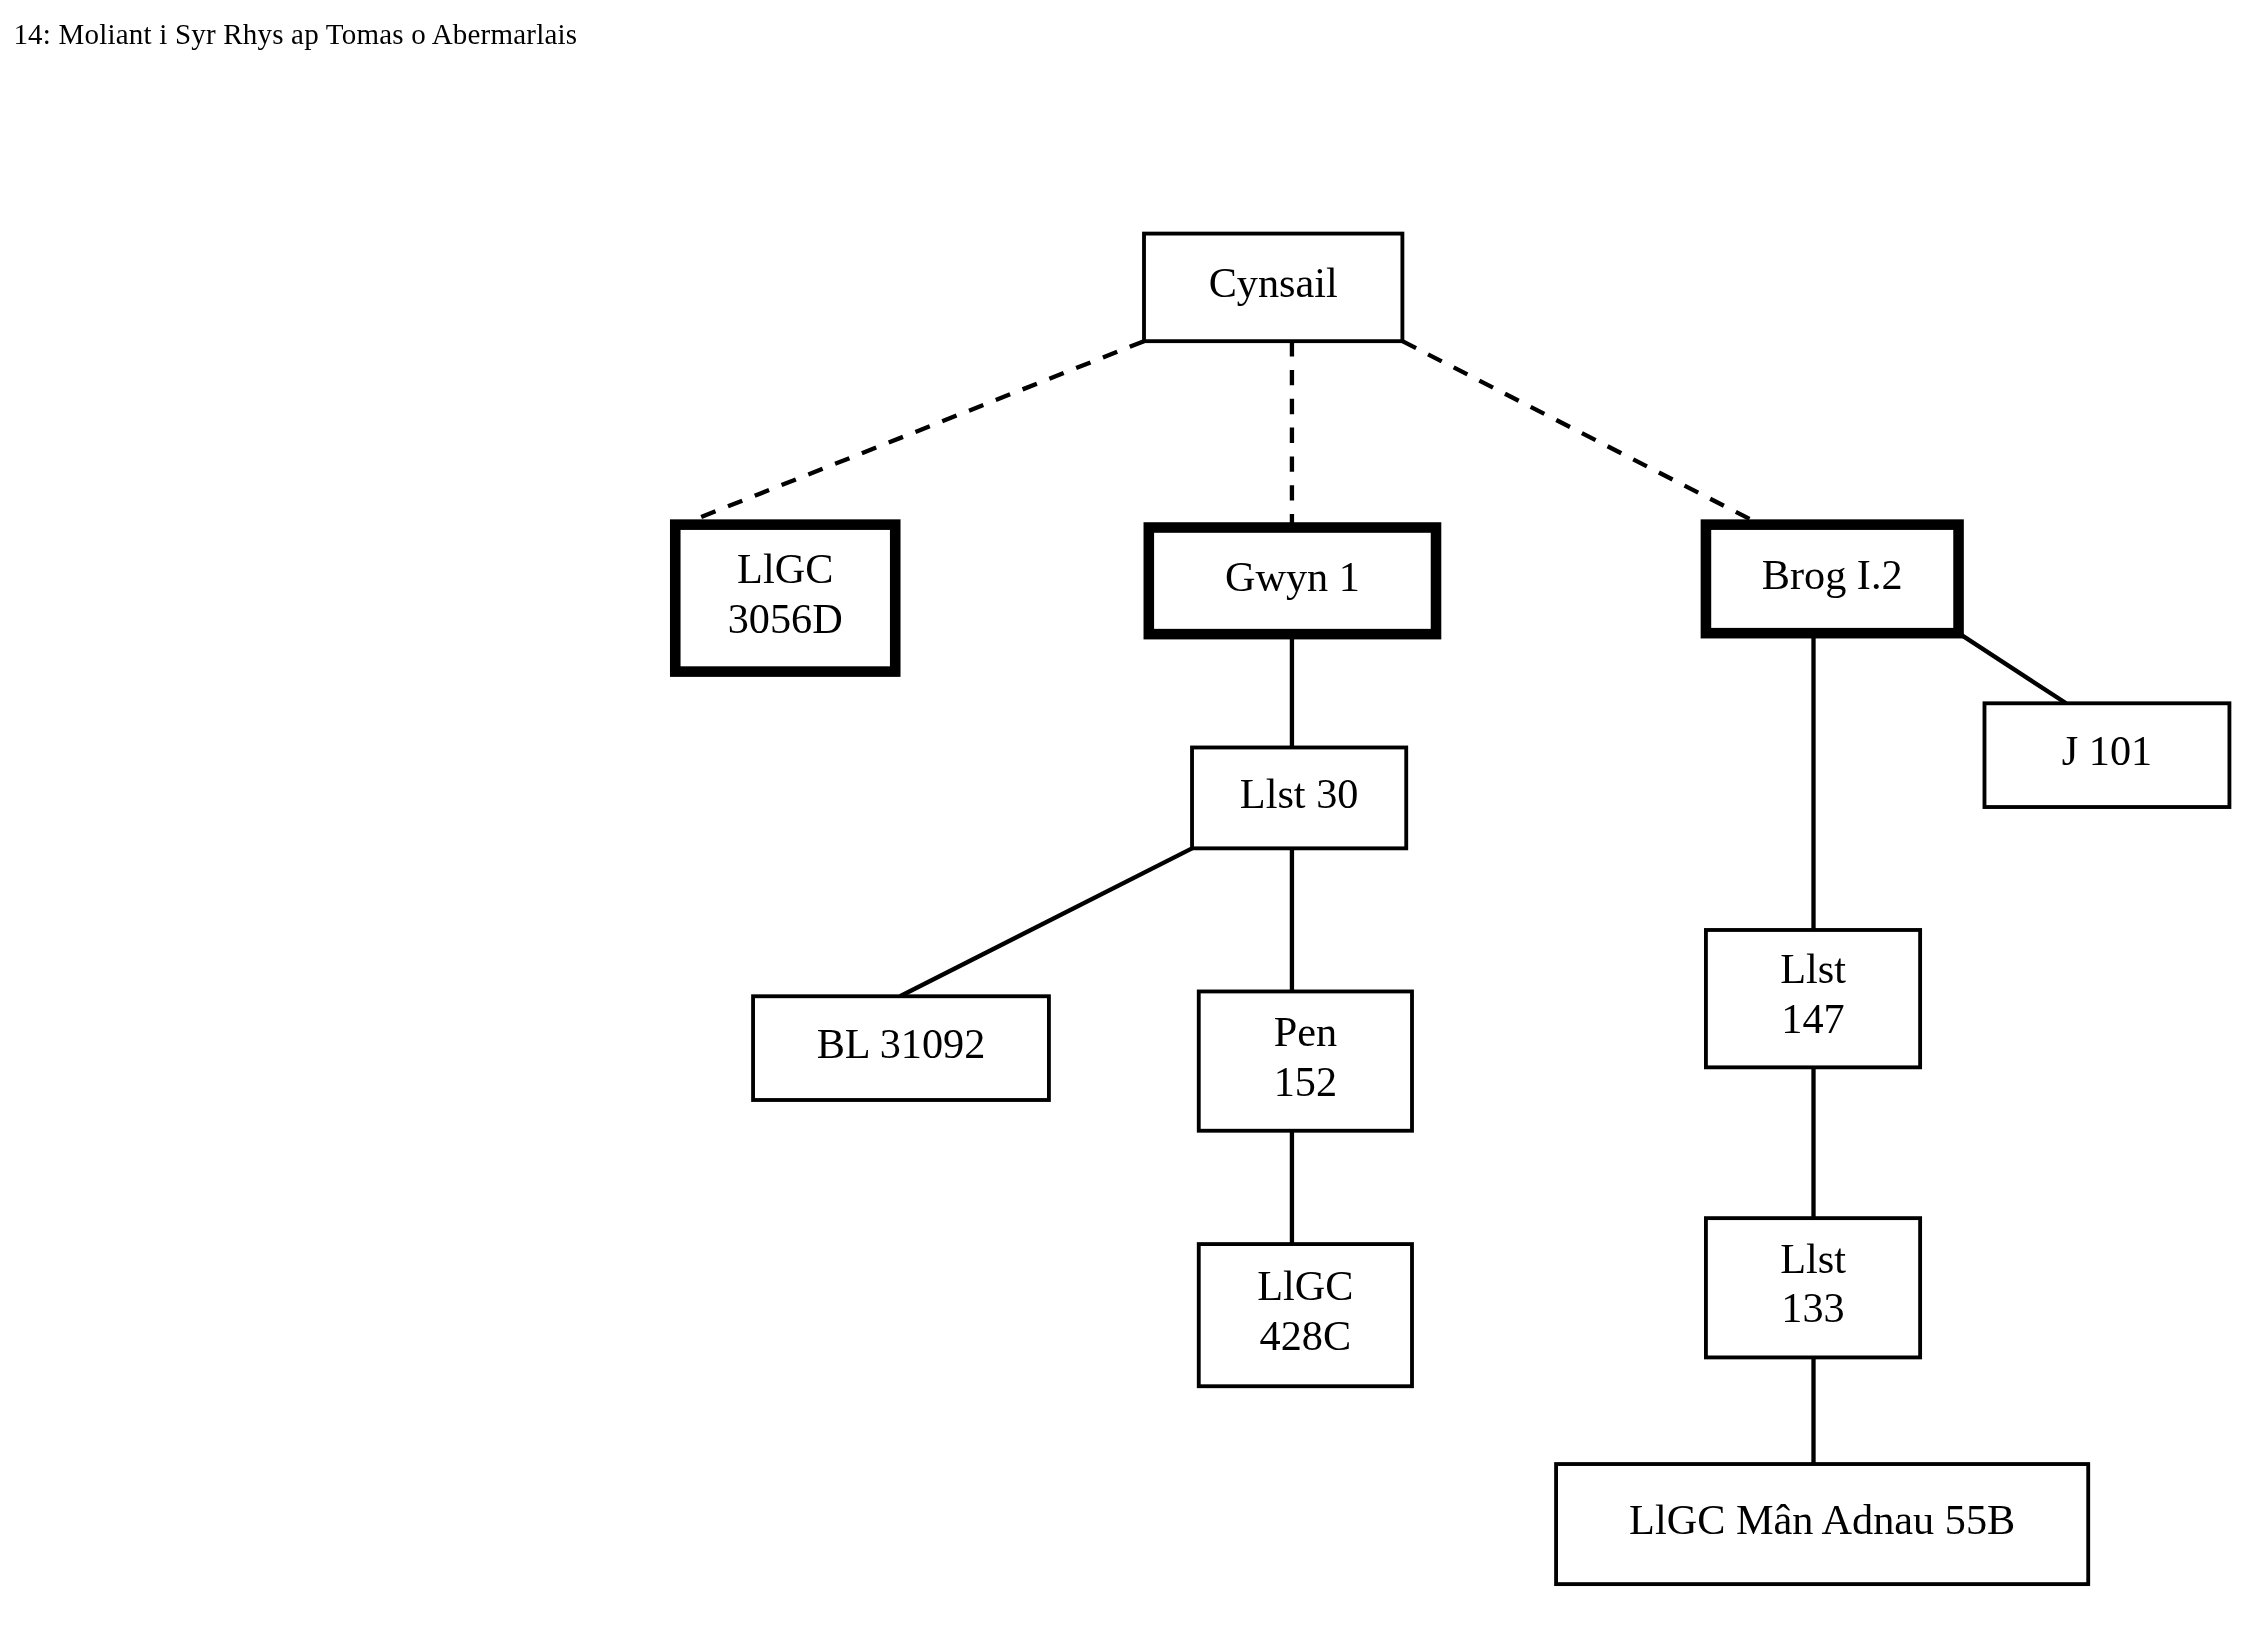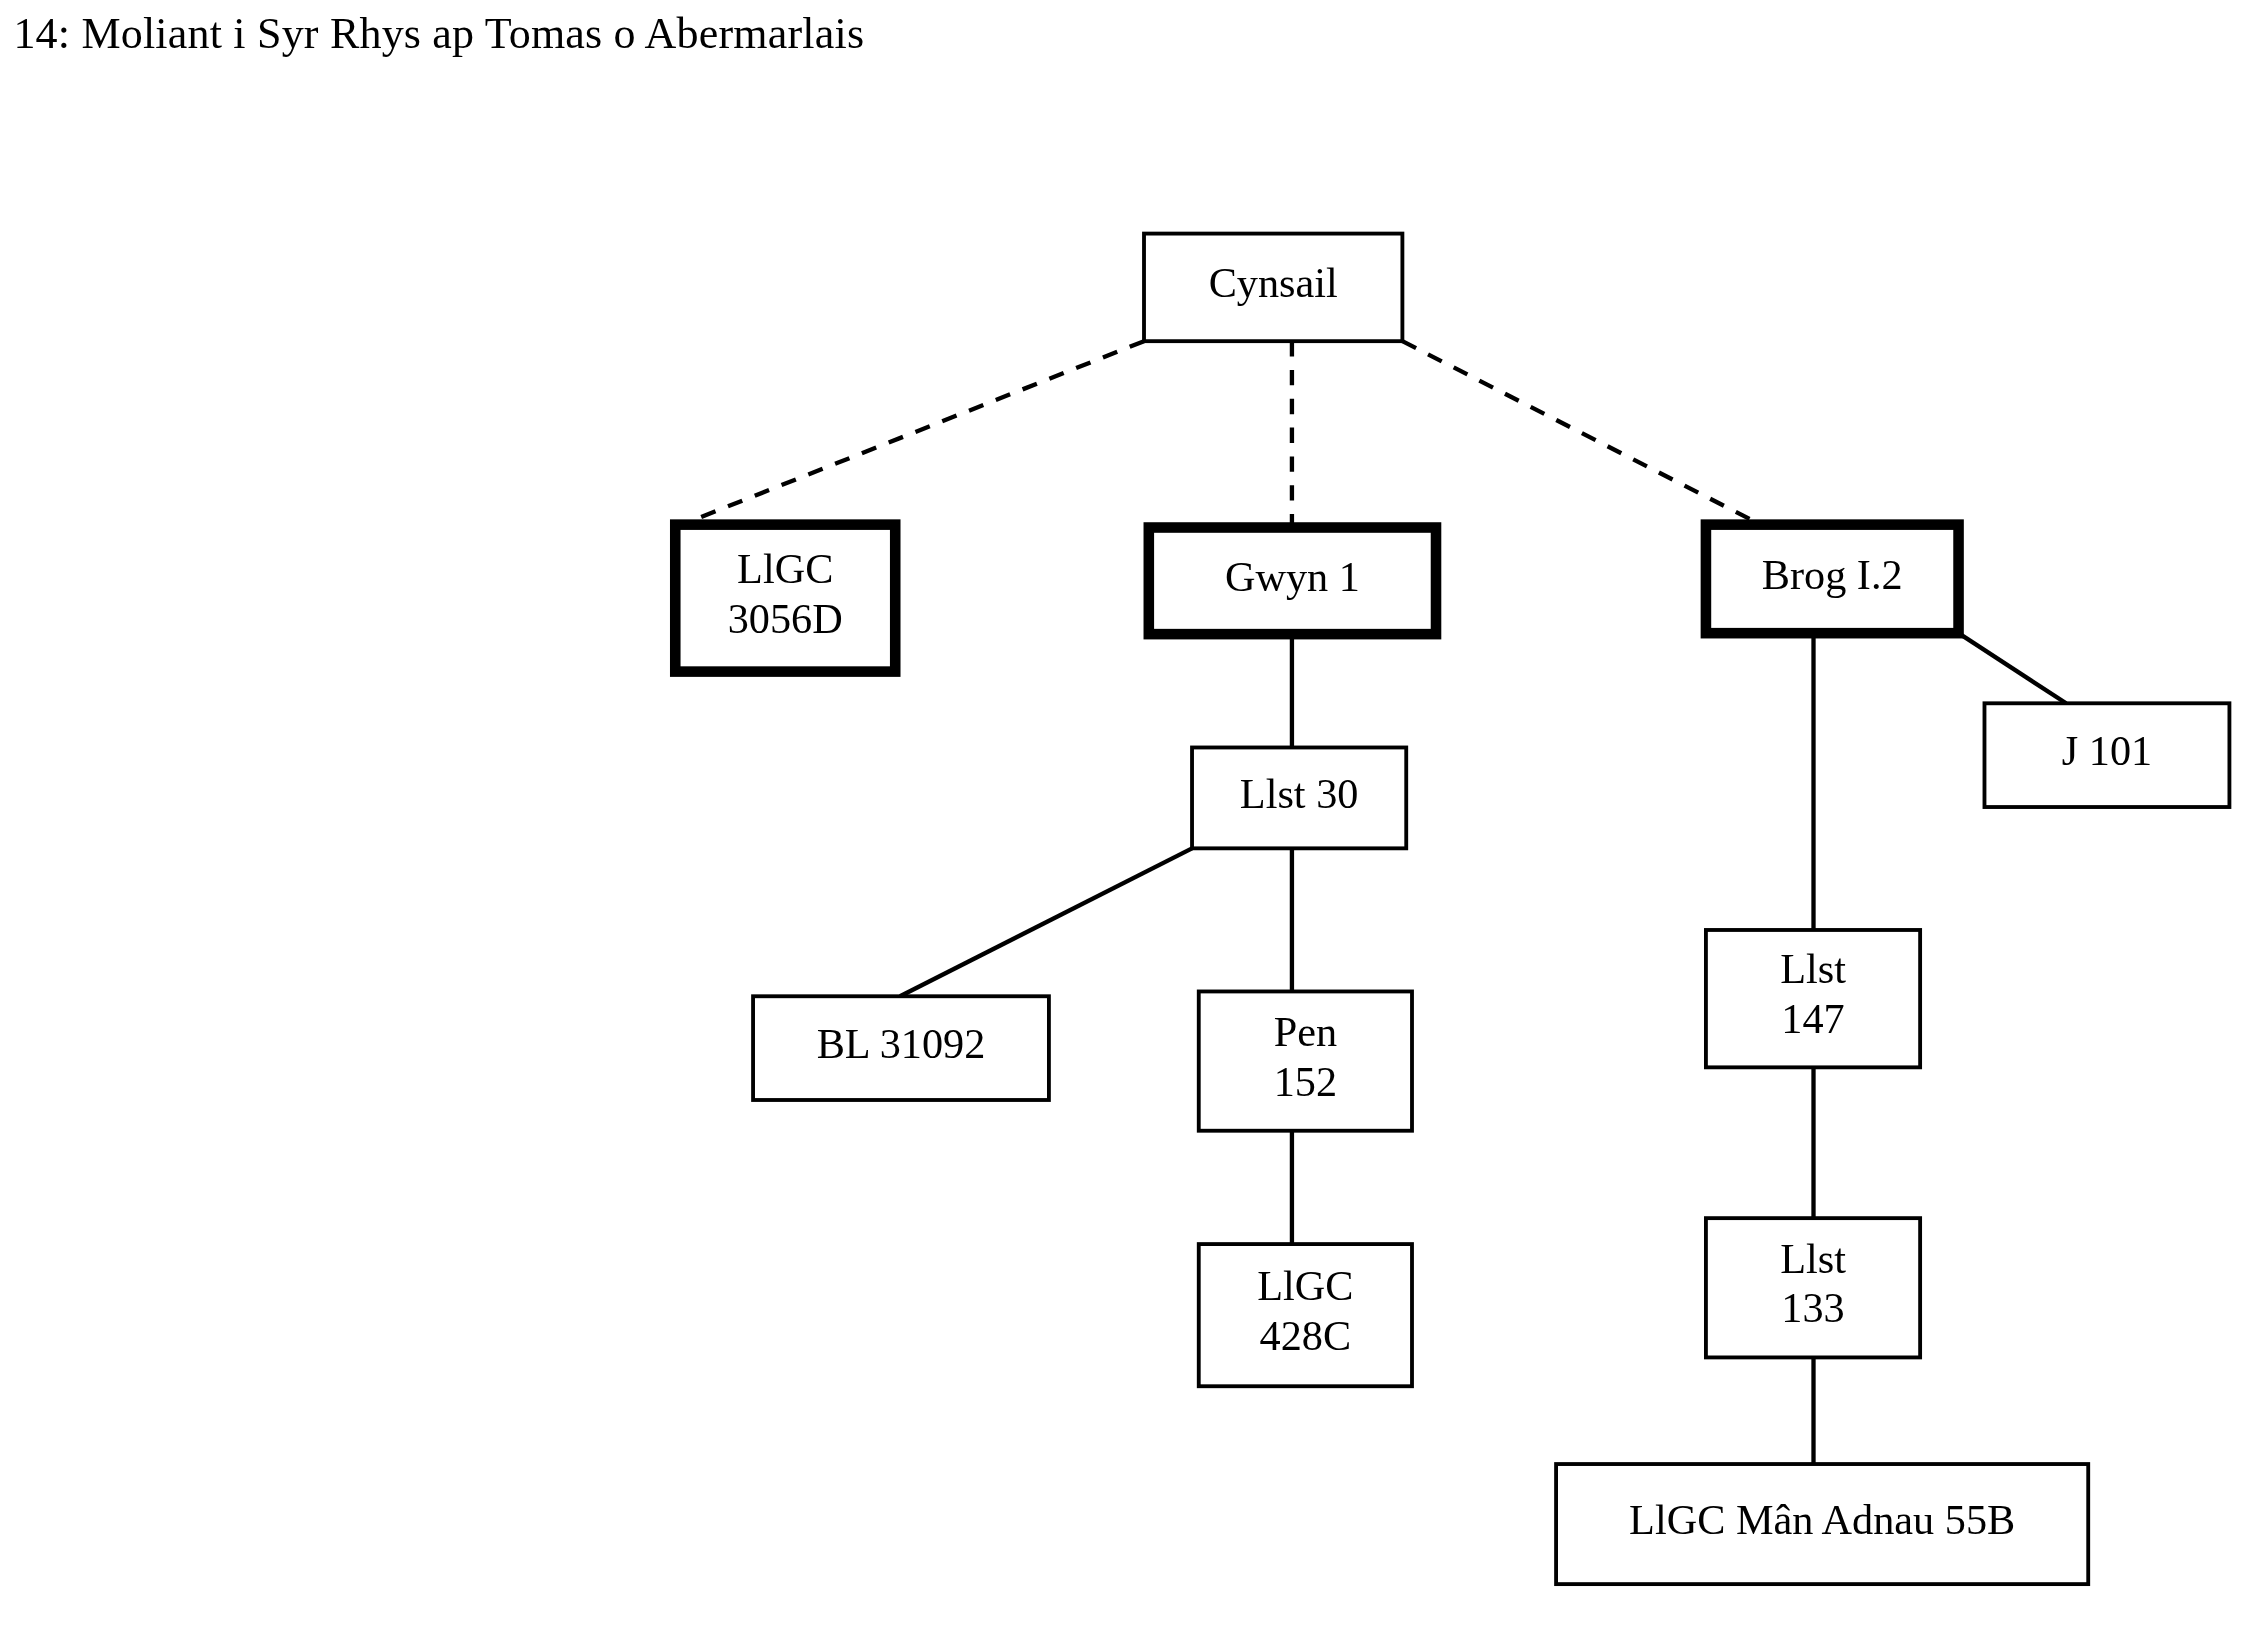--- a/index.html
+++ b/index.html
@@ -12,21 +12,21 @@
     height: 1640px;
     position: relative;
     font-family: "Liberation Serif", "DejaVu Serif", serif;
     color: #000000;
     overflow: hidden;
   }
   #page-title {
     position: absolute;
     left: 13.4px;
     top: 5.8px;
-    font-size: 44px;
+    font-size: 29px;
     line-height: 56px;
     white-space: nowrap;
     letter-spacing: 0.2px;
   }
   #stemma-canvas {
     position: absolute;
     left: 0;
     top: 0;
     width: 2264px;
     height: 1640px;

